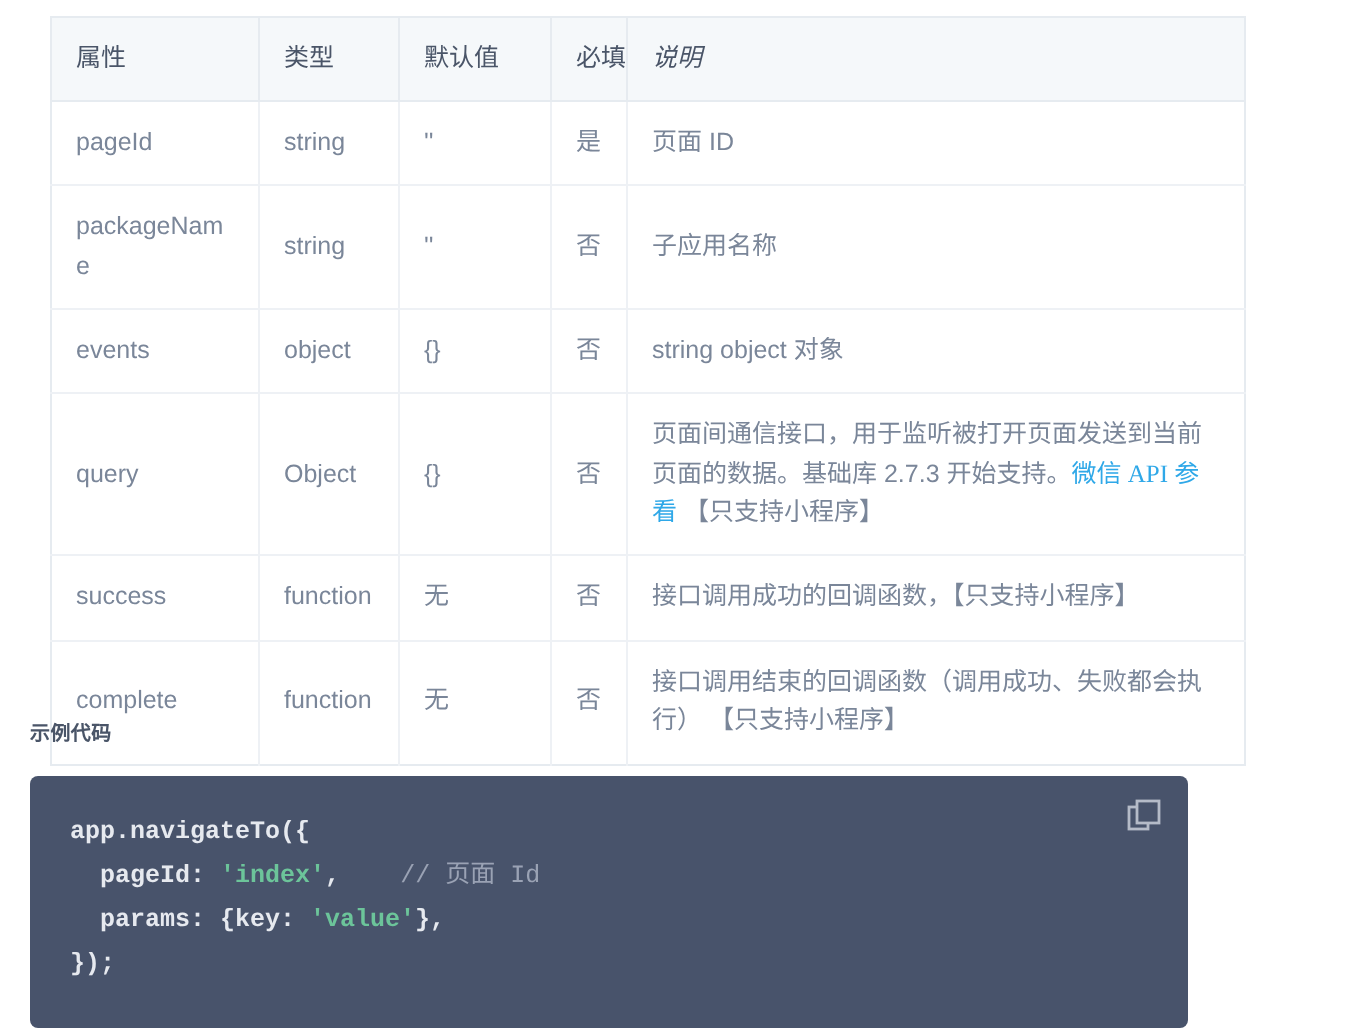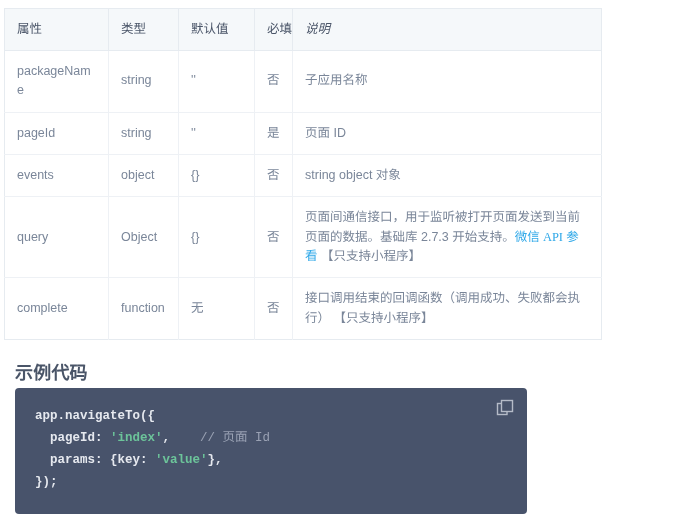--- a/index.html
+++ b/index.html
@@ -19,21 +19,21 @@
   .page {
     position: relative;
     width: 675px;
     height: 515px;
     box-sizing: border-box;
   }
 
   
   .table-wrap {
     position: absolute;
-    left: 4px;
+    left: 25px;
     top: 8px;
     width: 598px;
   }
   table.params {
     width: 100%;
     border-collapse: collapse;
     border: 1px solid #e6ebf0;
     background: #ffffff;
     font-size: 12.5px;
     table-layout: fixed;
@@ -75,30 +75,30 @@
     color: #2fa8e8;
     text-decoration: none;
     font-family: Liberation Serif, serif;
   }
 
   
   .section-title {
     position: absolute;
     left: 15px;
     top: 358px;
-    font-size: 18px;
+    font-size: 10px;
     font-weight: bold;
     color: #4a5568;
     letter-spacing: 0.2px;
   }
   .code-block {
     position: absolute;
     left: 15px;
     top: 388px;
-    width: 512px;
+    width: 579px;
     box-sizing: border-box;
     background: #48536b;
     border-radius: 4px;
     padding: 18px 20px 20px 20px;
     min-height: 105px;
   }
   pre.code {
     margin: 0;
     font-family: "Liberation Mono", "DejaVu Sans Mono", monospace;
     font-size: 12.5px;
@@ -139,51 +139,58 @@
           <th>属性</th>
           <th>类型</th>
           <th>默认值</th>
           <th>必填</th>
           <th>说明</th>
         </tr>
       </thead>
       <tbody>
 
         <tr>
-          <td>packageName</td>
-          <td>string</td>
-          <td>''</td>
-          <td>否</td>
-          <td class="cell-desc">子应用名称</td>
-        </tr>
-
-        <tr>
           <td>pageId</td>
           <td>string</td>
           <td>''</td>
           <td>是</td>
           <td class="cell-desc">页面 ID</td>
         </tr>
 
         <tr>
+          <td>packageName</td>
+          <td>string</td>
+          <td>''</td>
+          <td>否</td>
+          <td class="cell-desc">子应用名称</td>
+        </tr>
+
+        <tr>
           <td>events</td>
           <td>object</td>
           <td>{}</td>
           <td>否</td>
           <td class="cell-desc">string object 对象</td>
         </tr>
 
         <tr>
           <td>query</td>
           <td>Object</td>
           <td>{}</td>
           <td>否</td>
           <td class="cell-desc"><span>页面间通信接口，用于监听被打开页面发送到当前页面的数据。基础库 2.7.3 开始支持。</span><a class="doc-link" href="#">微信 API 参看</a><span> 【只支持小程序】</span></td>
         </tr>
 
+        <tr>
+          <td>success</td>
+          <td>function</td>
+          <td>无</td>
+          <td>否</td>
+          <td class="cell-desc">接口调用成功的回调函数，【只支持小程序】</td>
+        </tr>
 
 
         <tr>
           <td>complete</td>
           <td>function</td>
           <td>无</td>
           <td>否</td>
           <td class="cell-desc">接口调用结束的回调函数（调用成功、失败都会执行） 【只支持小程序】</td>
         </tr>
 

